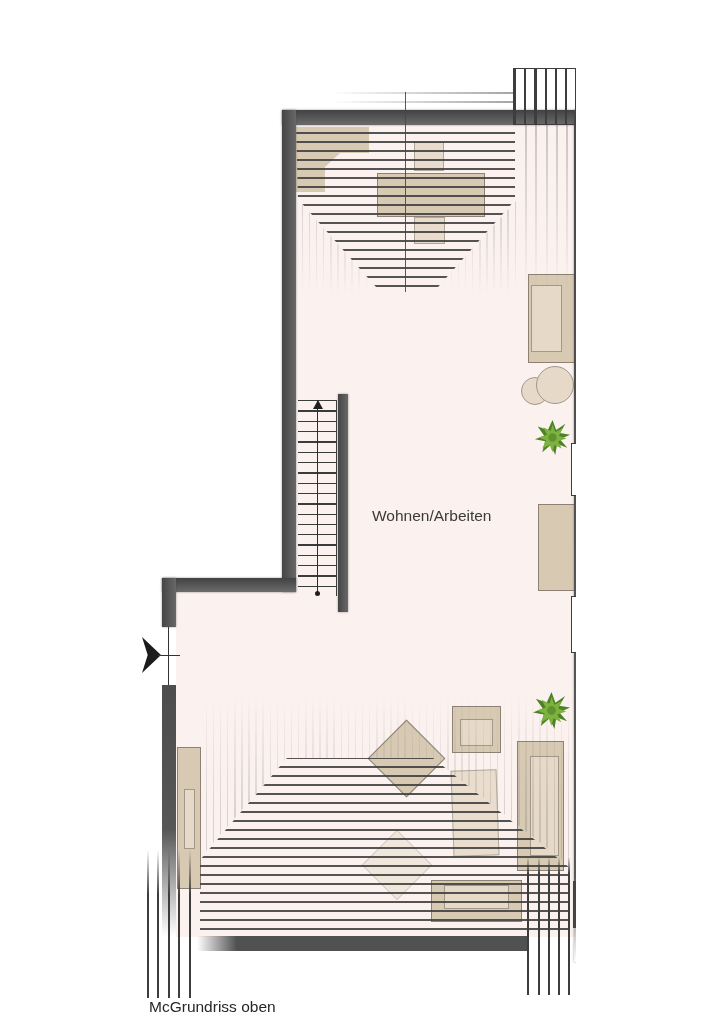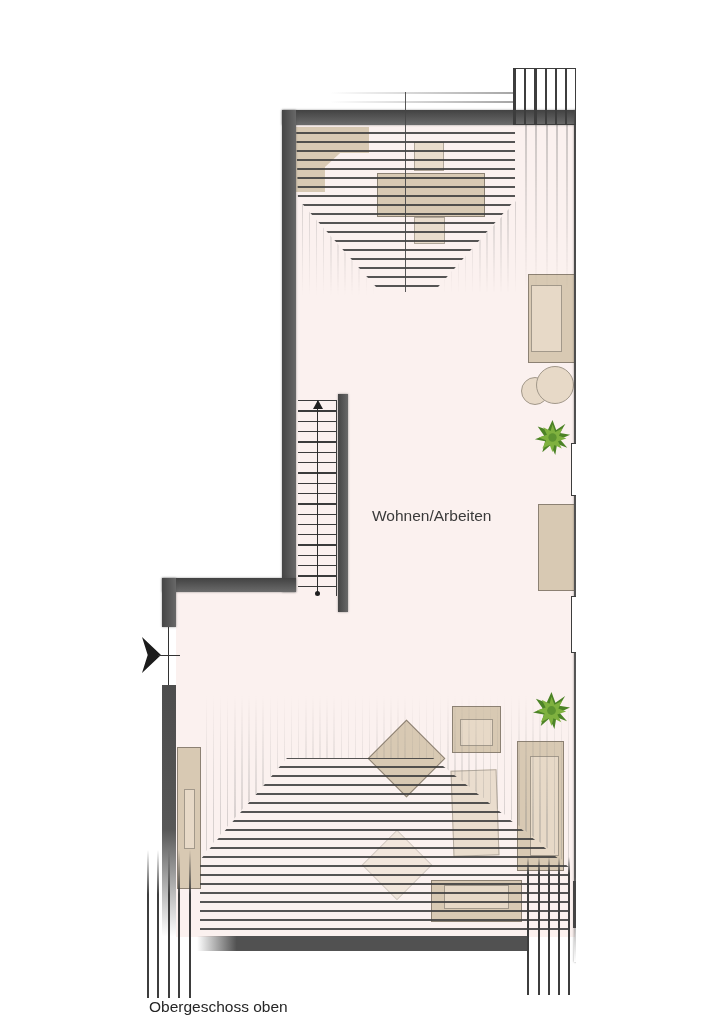--- a/index.html
+++ b/index.html
@@ -156,15 +156,15 @@
     <polygon points="20,1 24,12 34,5 28,15 39,17 28,22 36,31 25,27 23,39 18,28 9,36 12,24 1,22 11,18 4,8 15,12" fill="#4c8326"></polygon>
     <polygon points="20,6 23,14 31,10 27,18 35,21 26,24 30,32 22,28 20,36 17,28 9,32 13,23 5,20 14,17 10,9 18,13" fill="#7fb13f"></polygon>
     <circle cx="20" cy="20" r="4.5" fill="#5d9330"></circle>
   </svg>
 
   <div class="abs watermark" style="left:573px;top:881px;width:16px;height:47px;">
     <span>McGrundriss</span>
   </div>
 
   <div class="abs label" style="left:372px;top:507px;">Wohnen/Arbeiten</div>
-  <div class="abs label" style="left:149px;top:998px;color:#262626;">Obergeschoss oben</div>
+  <div class="abs label" style="left:149px;top:998px;color:#262626;">McGrundriss oben</div>
 
 </div>
 
 </body></html>

